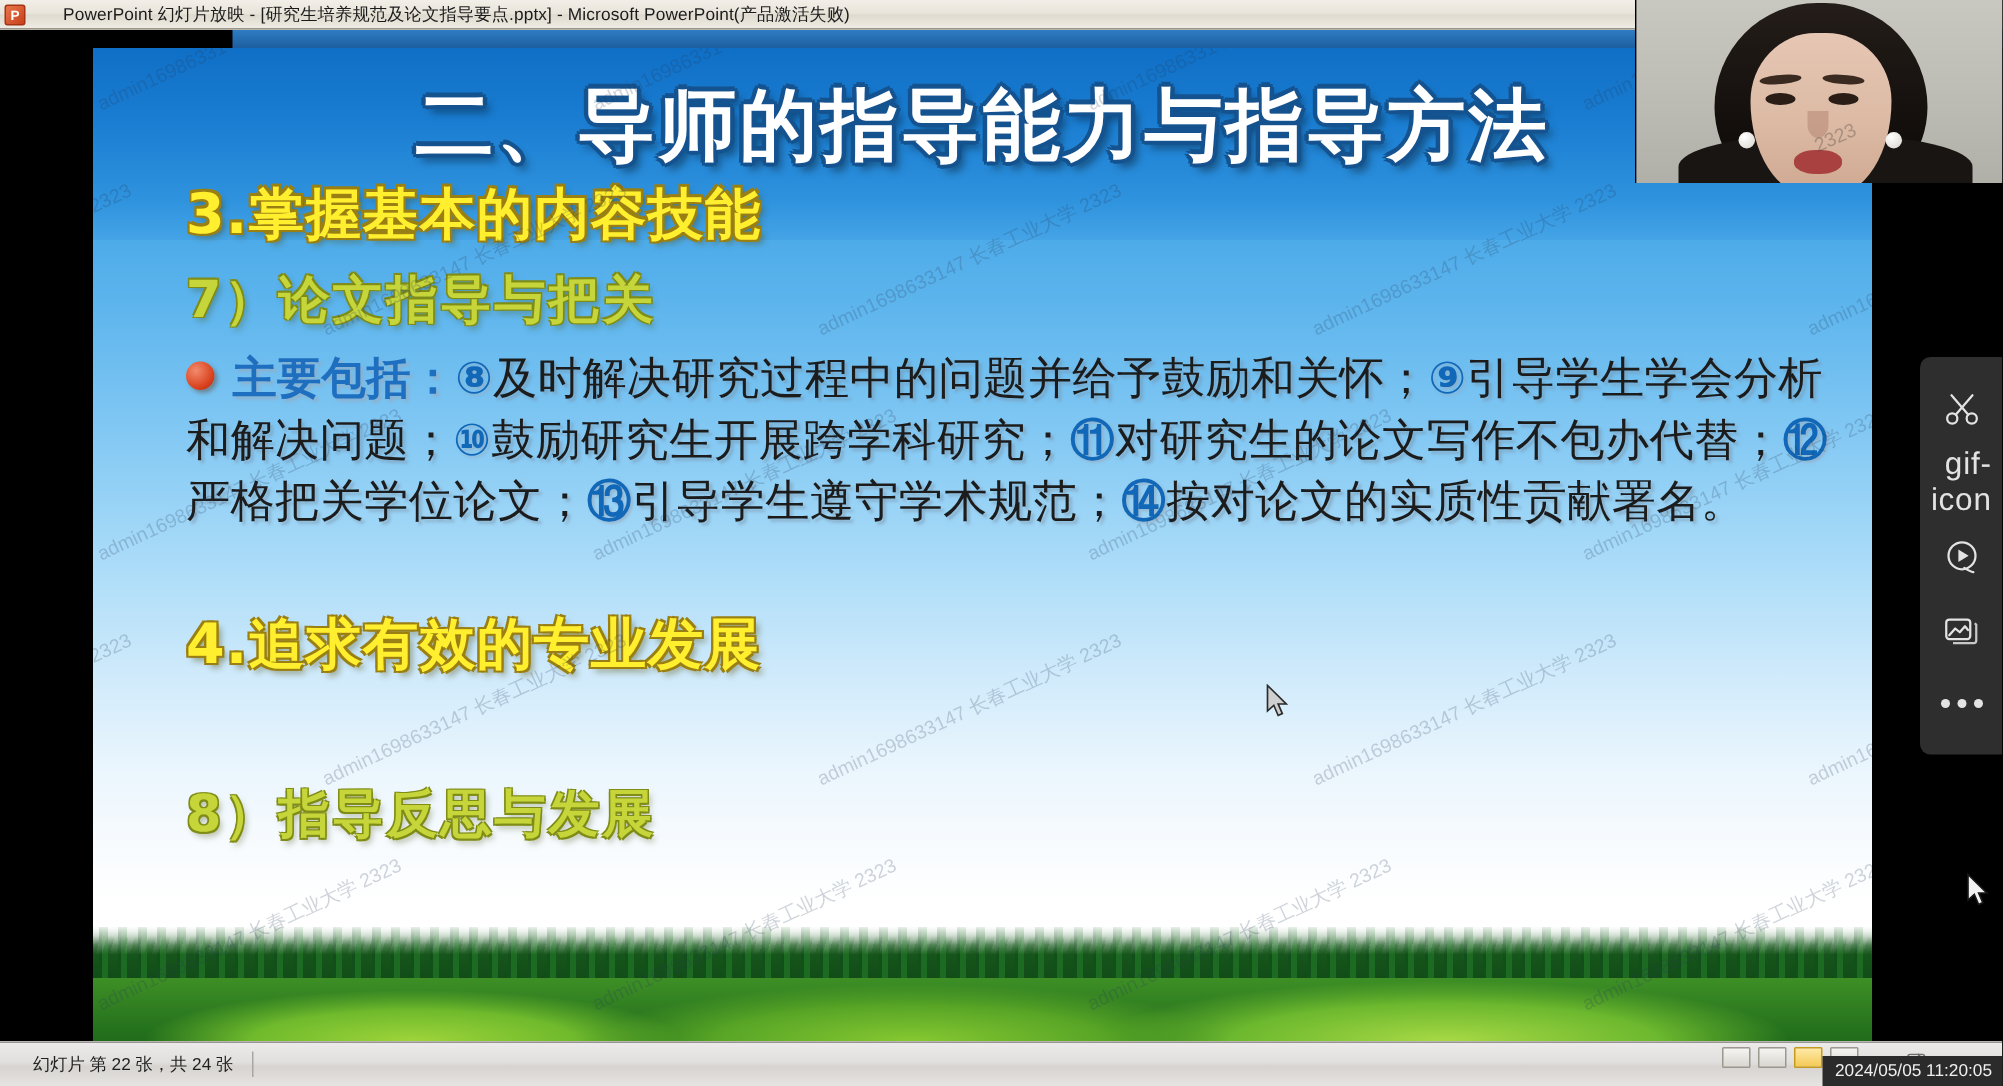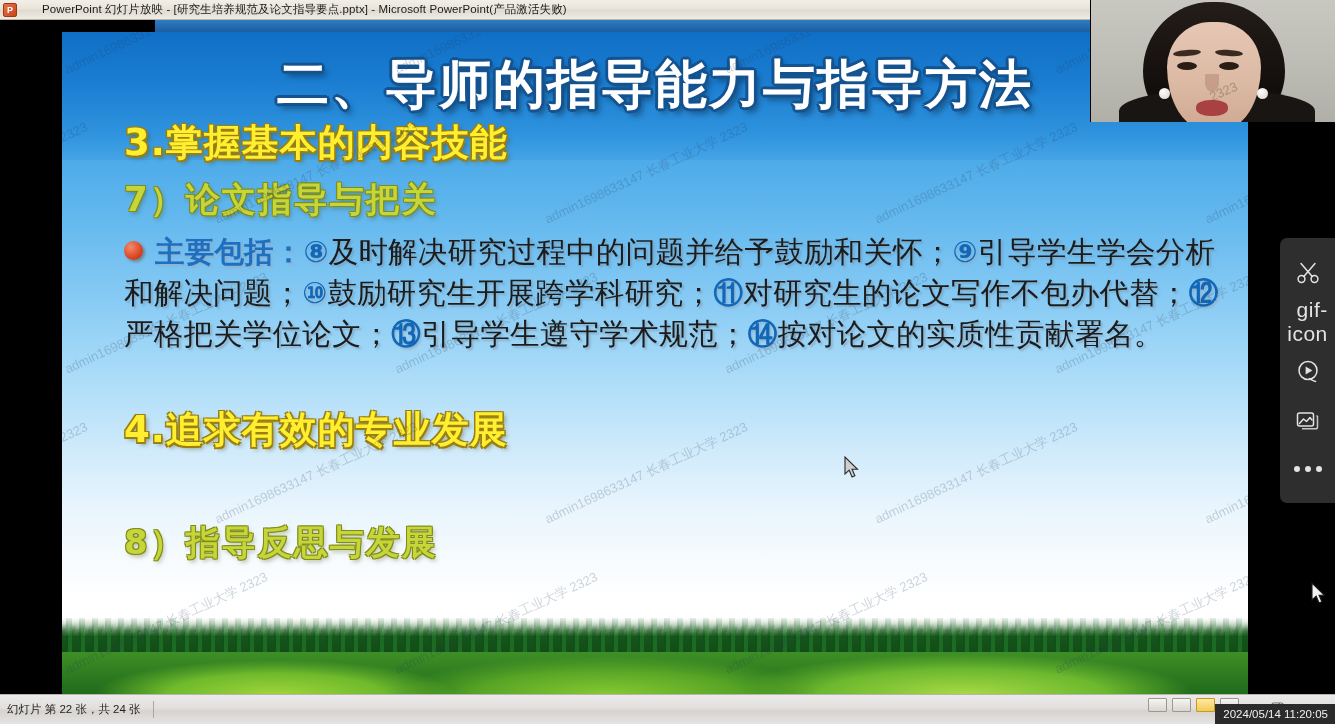--- a/index.html
+++ b/index.html
@@ -407,21 +407,21 @@
     width: 1335px; height: 30px;
     background: linear-gradient(to bottom, #eceaea 0%, #e2e0de 45%, #d6d3d0 55%, #e6e4e2 100%);
     border-top: 1px solid #b8b5b0;
     z-index: 35;
     display: flex;
     align-items: center;
   }
   #statusbar .sb-text {
     font-size: 11.5px;
     color: #1f1f1f;
-    padding-left: 7px;
+    padding-left: 22px;
     white-space: nowrap;
   }
   #statusbar .sb-sep {
     width: 1px; height: 17px;
     background: #a9a6a2;
     margin-left: 12px;
   }
   #statusbar .sb-right {
     margin-left: auto;
     display: flex;
@@ -626,15 +626,15 @@
     </div>
   </div>
 
   <div id="sys-tray" style="top:698px; right:96px;">
     <div class="tray-ico"></div>
     <div class="tray-ico"></div>
     <div class="tray-ico active"></div>
     <div class="tray-ico"></div>
   </div>
 
-  <div id="tooltip-time">2024/05/14 11:20:05</div>
+  <div id="tooltip-time">2024/05/05 11:20:05</div>
 
 </div>
 
 </body></html>

